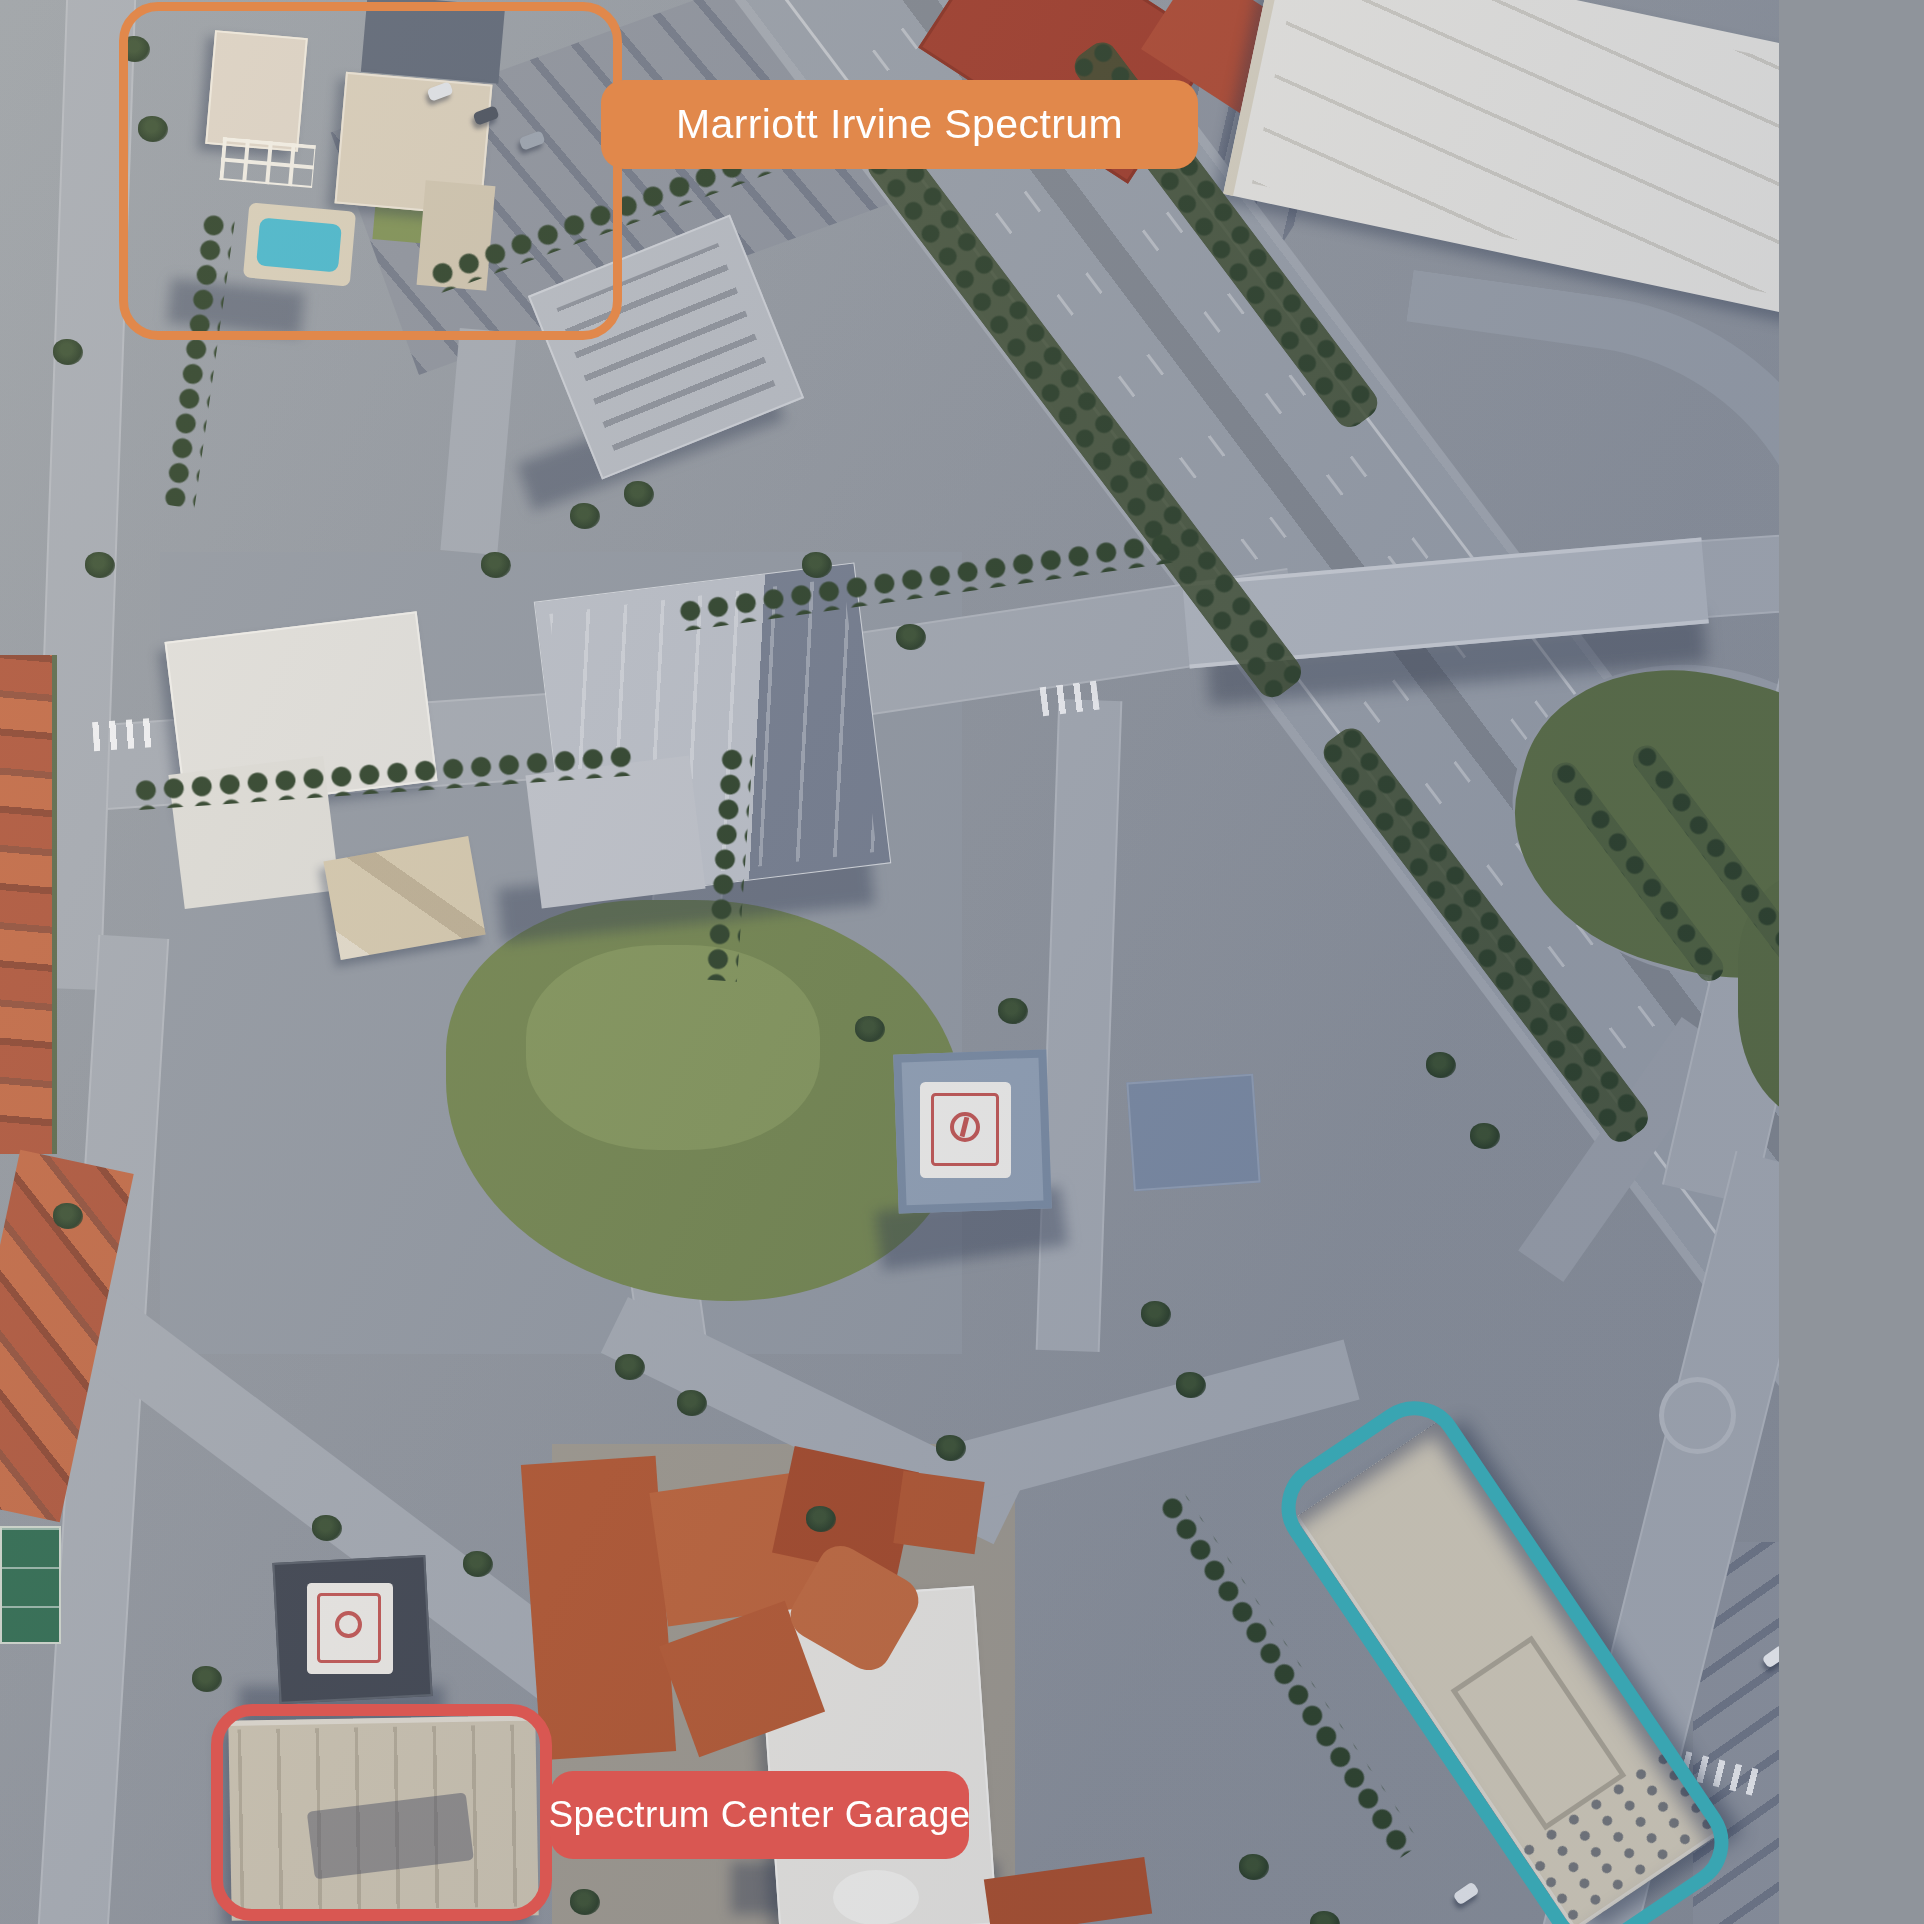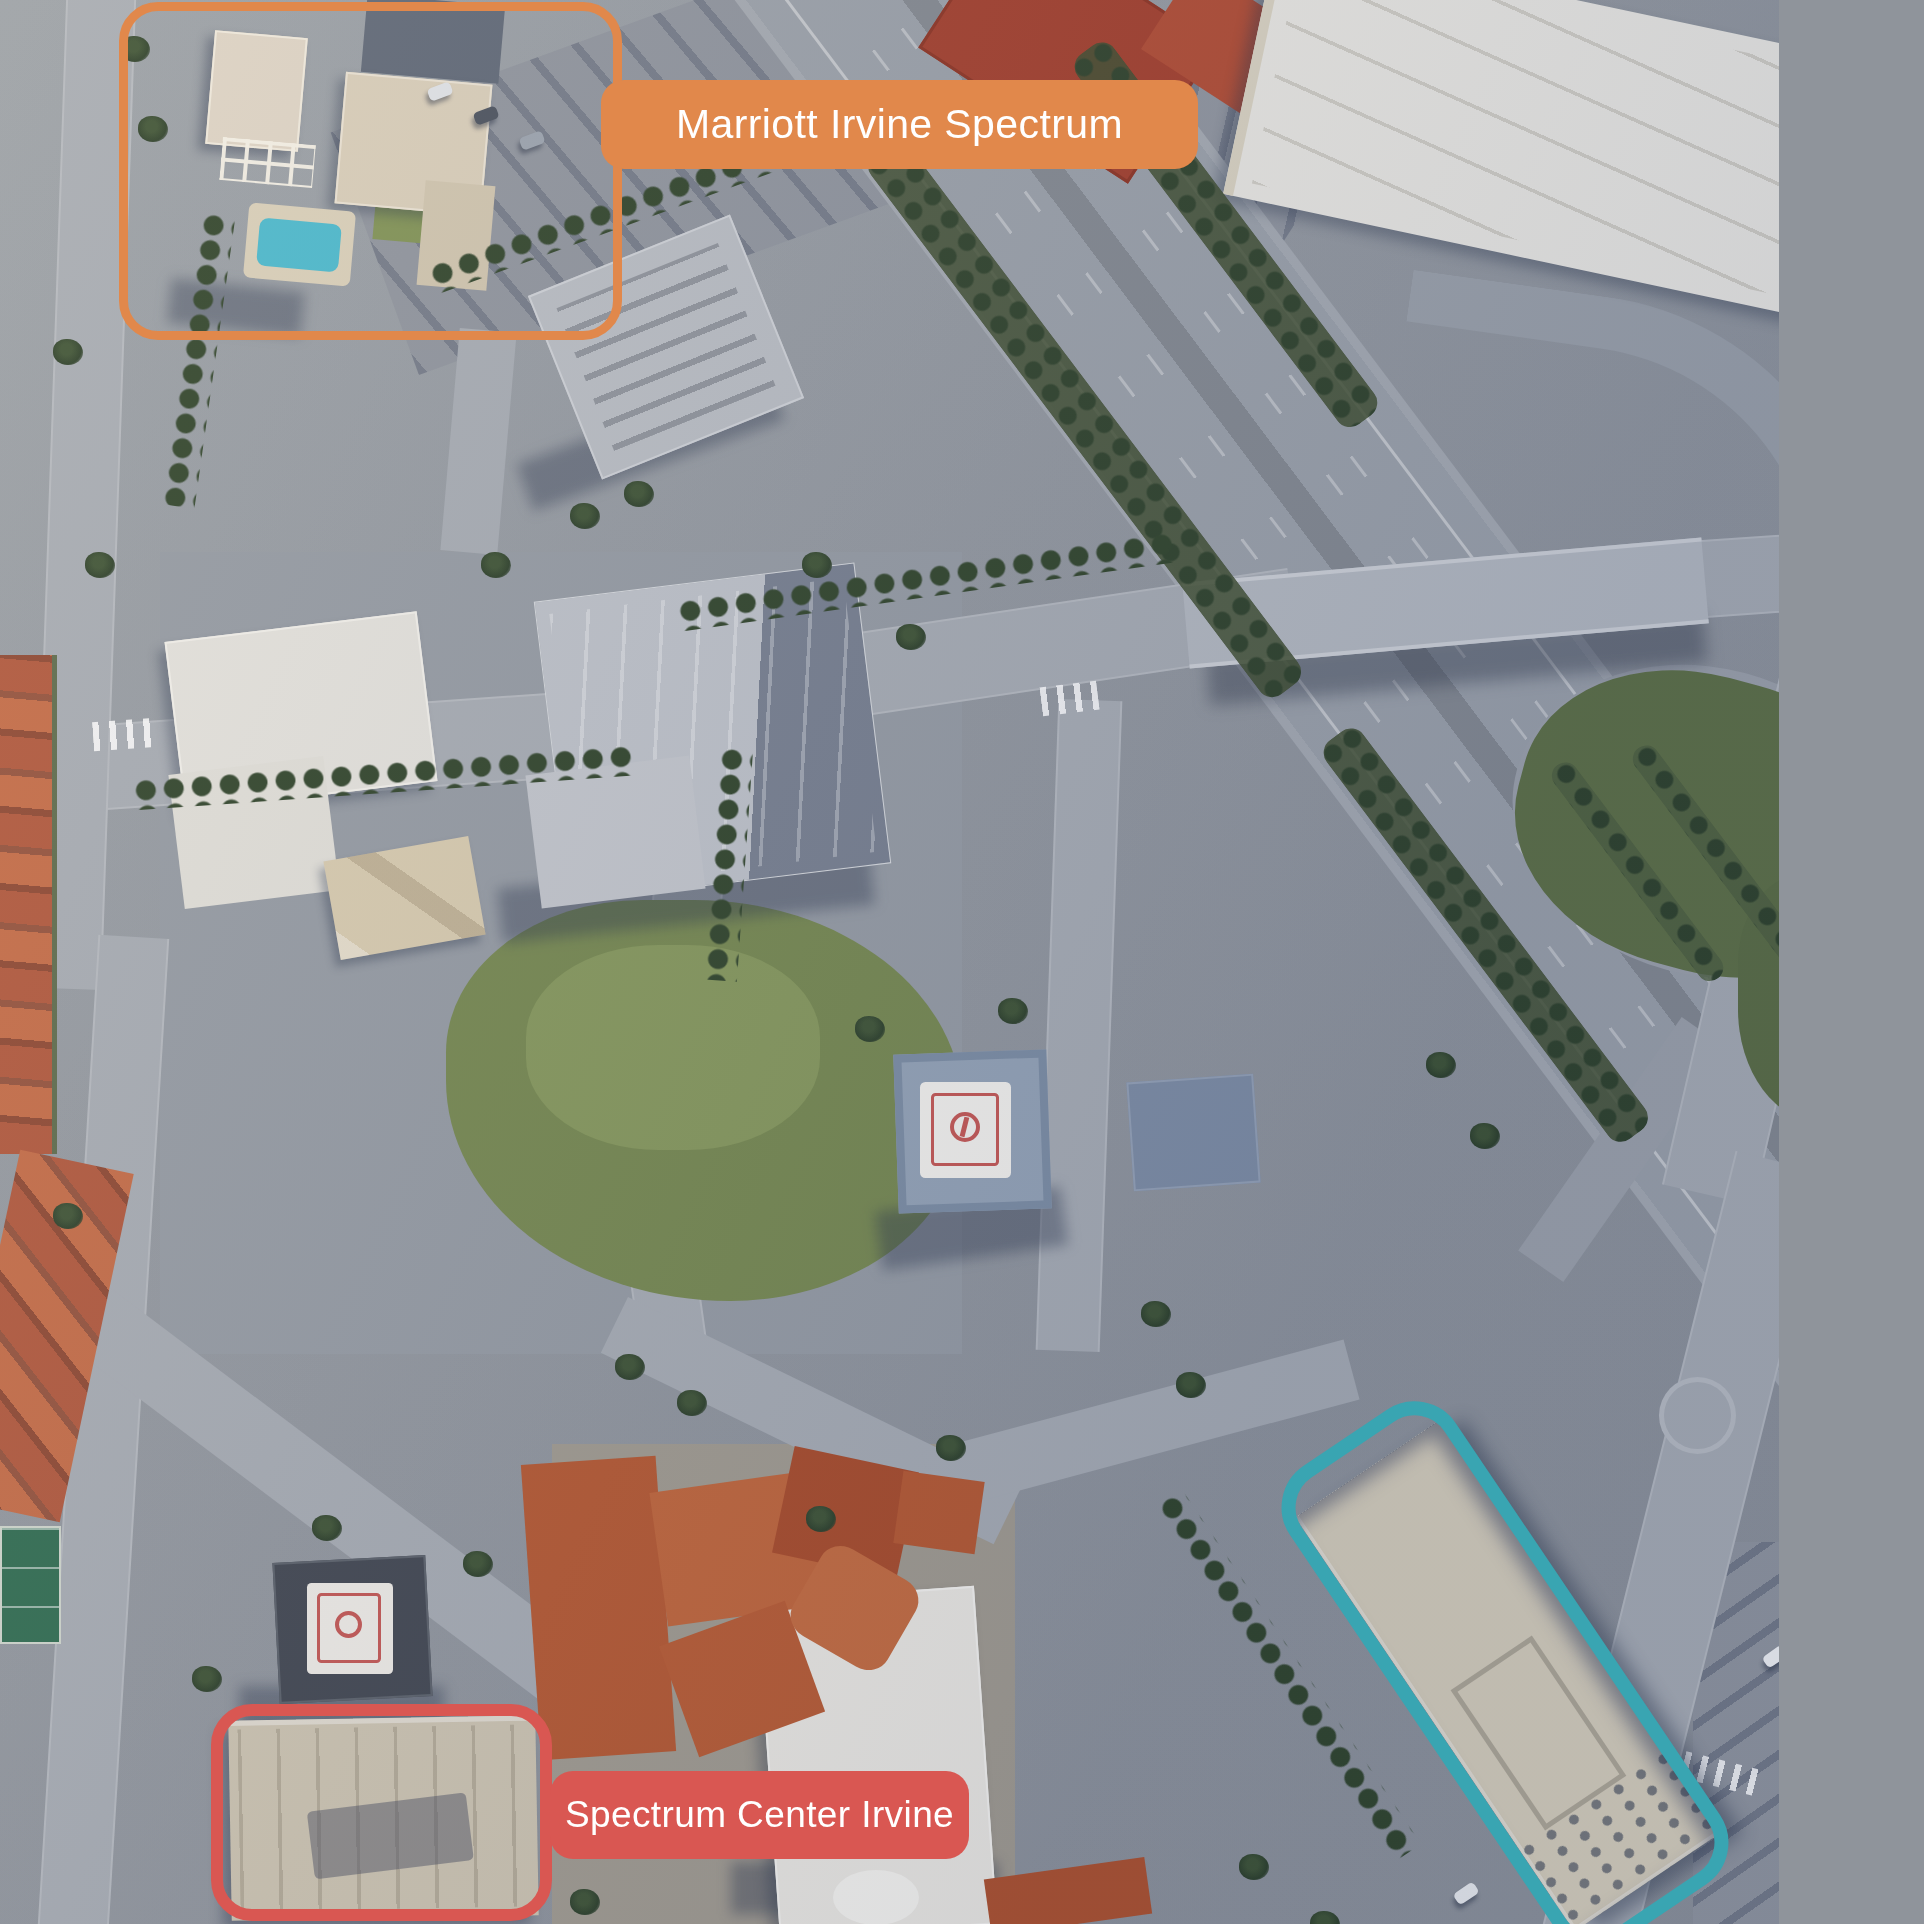--- a/index.html
+++ b/index.html
@@ -229,16 +229,16 @@
 
   <div class="outline" style="left: 119px; top: 1.8px; width: 503px; height: 338px; border-width: 9.8px; border-radius: 39px; border-color: rgb(225, 136, 75);" title="Marriott Irvine Spectrum"></div>
 
   <div class="outline" style="left: 1405px; top: 1389px; width: 200px; height: 572px; border-width: 14.3px; border-radius: 50px; transform: rotate(-34deg); border-color: rgb(57, 165, 178);" title="Edwards/North Garage"></div>
 
   <div class="outline" style="left: 211px; top: 1704px; width: 341px; height: 217px; border-width: 12.5px; border-radius: 41px; border-color: rgb(217, 87, 82);" title="Spectrum Center Garage"></div>
 
   <div class="maplabel" style="left: 601px; top: 80px; width: 597px; height: 89px; border-radius: 23px; font-size: 41px; background-color: rgb(225, 136, 75); color: rgb(255, 255, 255);">Marriott Irvine Spectrum</div>
 
 
-  <div class="maplabel" style="left: 550px; top: 1771px; width: 419px; height: 88px; border-radius: 23px; font-size: 37px; background-color: rgb(217, 87, 82); color: rgb(255, 255, 255);">Spectrum Center Irvine</div>
+  <div class="maplabel" style="left: 550px; top: 1771px; width: 419px; height: 88px; border-radius: 23px; font-size: 37px; background-color: rgb(217, 87, 82); color: rgb(255, 255, 255);">Spectrum Center Garage</div>
 
 </div>
 
 
 </body></html>

